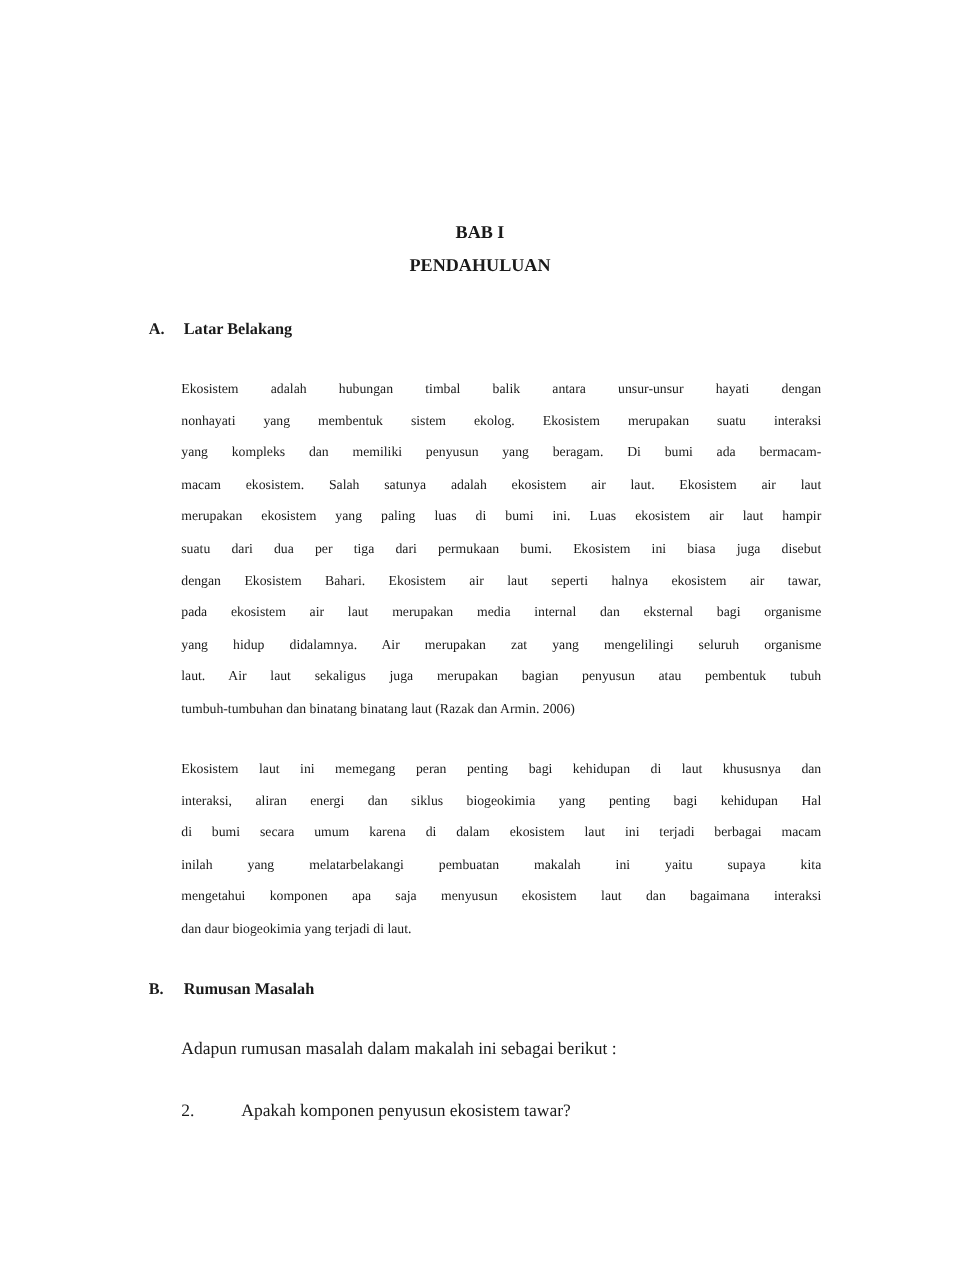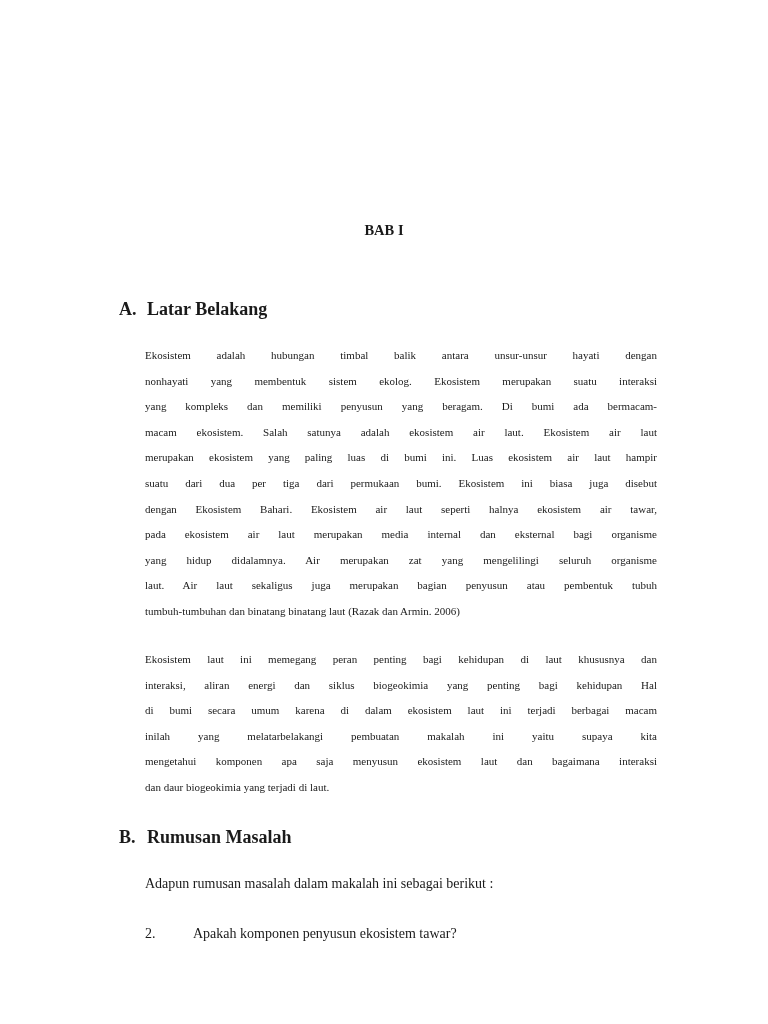--- a/index.html
+++ b/index.html
@@ -1,33 +1,34 @@
 <!DOCTYPE html>
 <html><head>
 <meta charset="utf-8">
 <style>
   html, body { margin:0; padding:0; }
   body { width:768px; height:1024px; background:#ffffff; position:relative; overflow:hidden;
          font-family:"Liberation Serif", serif; color:#1a1a1a; }
-  .page { position:absolute; left:0; top:0; width:768px; height:864px;margin-top:44px; }
+  .page { position:absolute; left:0; top:0; width:768px; height:864px; }
   .center-title { position:absolute; left:0; width:768px; text-align:center; font-weight:bold; font-size:14.5px; }
-  .sec-head { position:absolute; left:119px; font-weight:bold; font-size:18px; }
+  .sec-head { position:absolute; left:119px; font-weight:bold; font-size:13px; }
   .sec-head .num { display:inline-block; width:28px; }
   .para { position:absolute; left:145px; width:512px; font-size:11px; }
   .line { height:25.6px; line-height:25.6px; white-space:nowrap; text-align:justify; text-align-last:justify; }
   .line.last { text-align-last:left; }
   .list-item { position:absolute; left:145px; font-size:14px; white-space:nowrap; }
   .list-item .n { display:inline-block; width:48px; }
 </style>
 </head>
 <body>
 
 <div class="page">
 
   <div class="center-title" style="top:178px;">BAB I</div>
+  <div class="center-title" style="top:205px;">PENDAHULUAN</div>
 
   <div class="sec-head" style="top:255px;">
     <span class="num">A.</span><span>Latar Belakang</span>
   </div>
 
   <div class="para" style="top:299px;">
     <div class="line">Ekosistem adalah hubungan timbal balik antara unsur-unsur hayati dengan</div>
     <div class="line">nonhayati yang membentuk sistem ekolog. Ekosistem merupakan suatu interaksi</div>
     <div class="line">yang kompleks dan memiliki penyusun yang beragam. Di bumi ada bermacam-</div>
     <div class="line">macam ekosistem. Salah satunya adalah ekosistem air laut. Ekosistem air laut</div>

